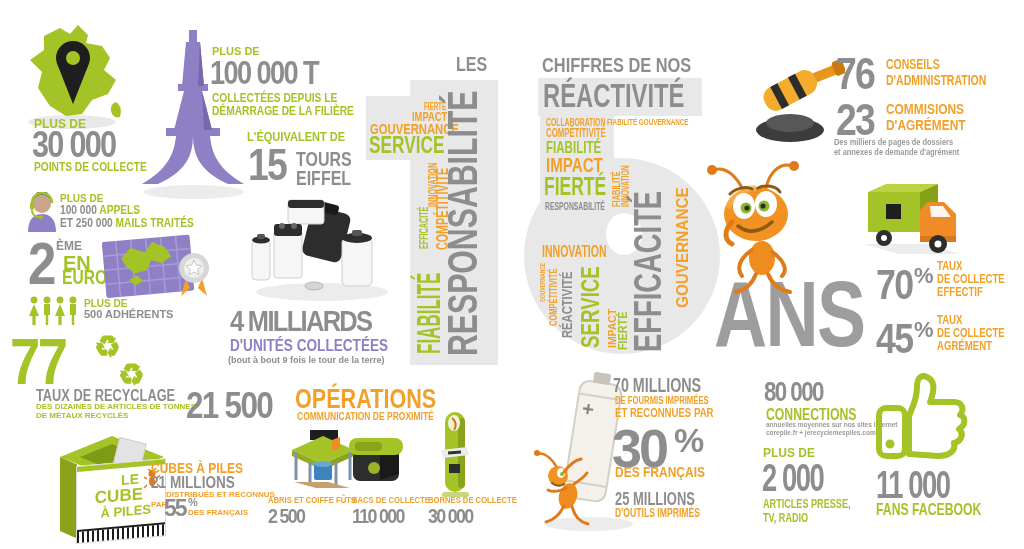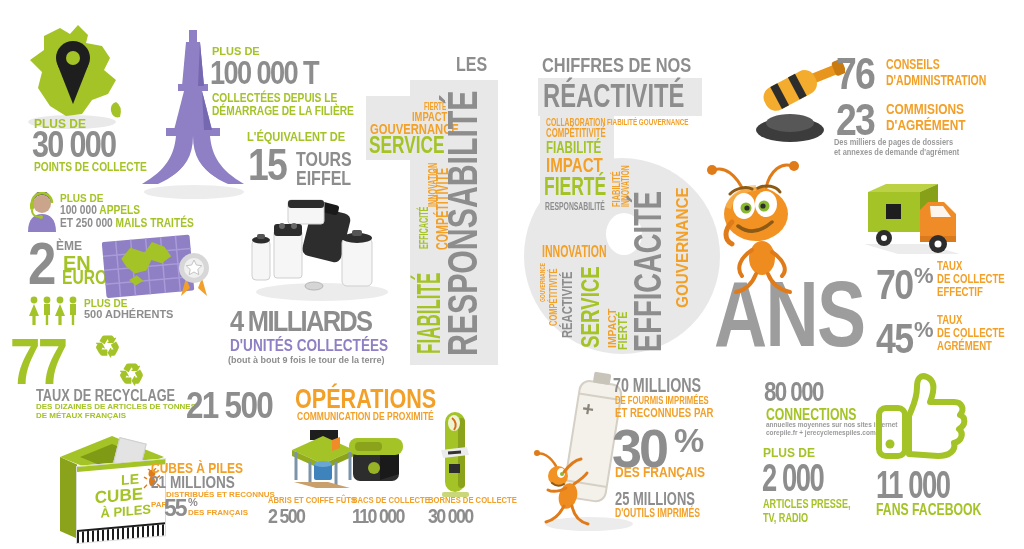--- a/index.html
+++ b/index.html
@@ -153,21 +153,21 @@
       <path d="M42,8 h6 v11 h-1.8 v10 h-2.4 v-10 H42 Z"></path>
   </svg>
   <div class="t g" style="left:84px;top:299px;font-size:10px">PLUS DE</div>
   <div class="t gr" style="left:84px;top:309px;font-size:11px">500 ADHÉRENTS</div>
 
   <div class="t g vtight sx85" style="left:10px;top:330px;font-size:64px">77</div>
   <div class="t g" style="left:94px;top:332px;font-size:30px">♻</div>
   <div class="t g" style="left:118px;top:360px;font-size:30px">♻</div>
   <div class="t gr sx8" style="left:36px;top:388px;font-size:16px">TAUX DE RECYCLAGE</div>
   <div class="t g" style="left:36px;top:403px;font-size:8px">DES DIZAINES DE ARTICLES DE TONNES</div>
-  <div class="t g" style="left:36px;top:412px;font-size:8px">DE MÉTAUX FRANÇAIS</div>
+  <div class="t g" style="left:36px;top:412px;font-size:8px">DE MÉTAUX RECYCLÉS</div>
 
   <svg class="shape" style="left:244px;top:196px" width="150" height="108" viewBox="0 0 150 108">
     <ellipse cx="78" cy="96" rx="66" ry="9" fill="#ececec"></ellipse>
     <g transform="rotate(14 84 40)">
       <rect x="62" y="14" width="40" height="50" rx="7" fill="#2d2d2d"></rect>
       <rect x="68" y="8" width="20" height="10" rx="3" fill="#1a1a1a"></rect>
     </g>
     <rect x="44" y="4" width="36" height="24" rx="3" fill="#f6f6f6" stroke="#cfcfcf"></rect>
     <rect x="44" y="4" width="36" height="8" rx="3" fill="#2d2d2d"></rect>
     <rect x="98" y="42" width="30" height="48" rx="5" fill="#f6f6f6" stroke="#cfcfcf"></rect>

